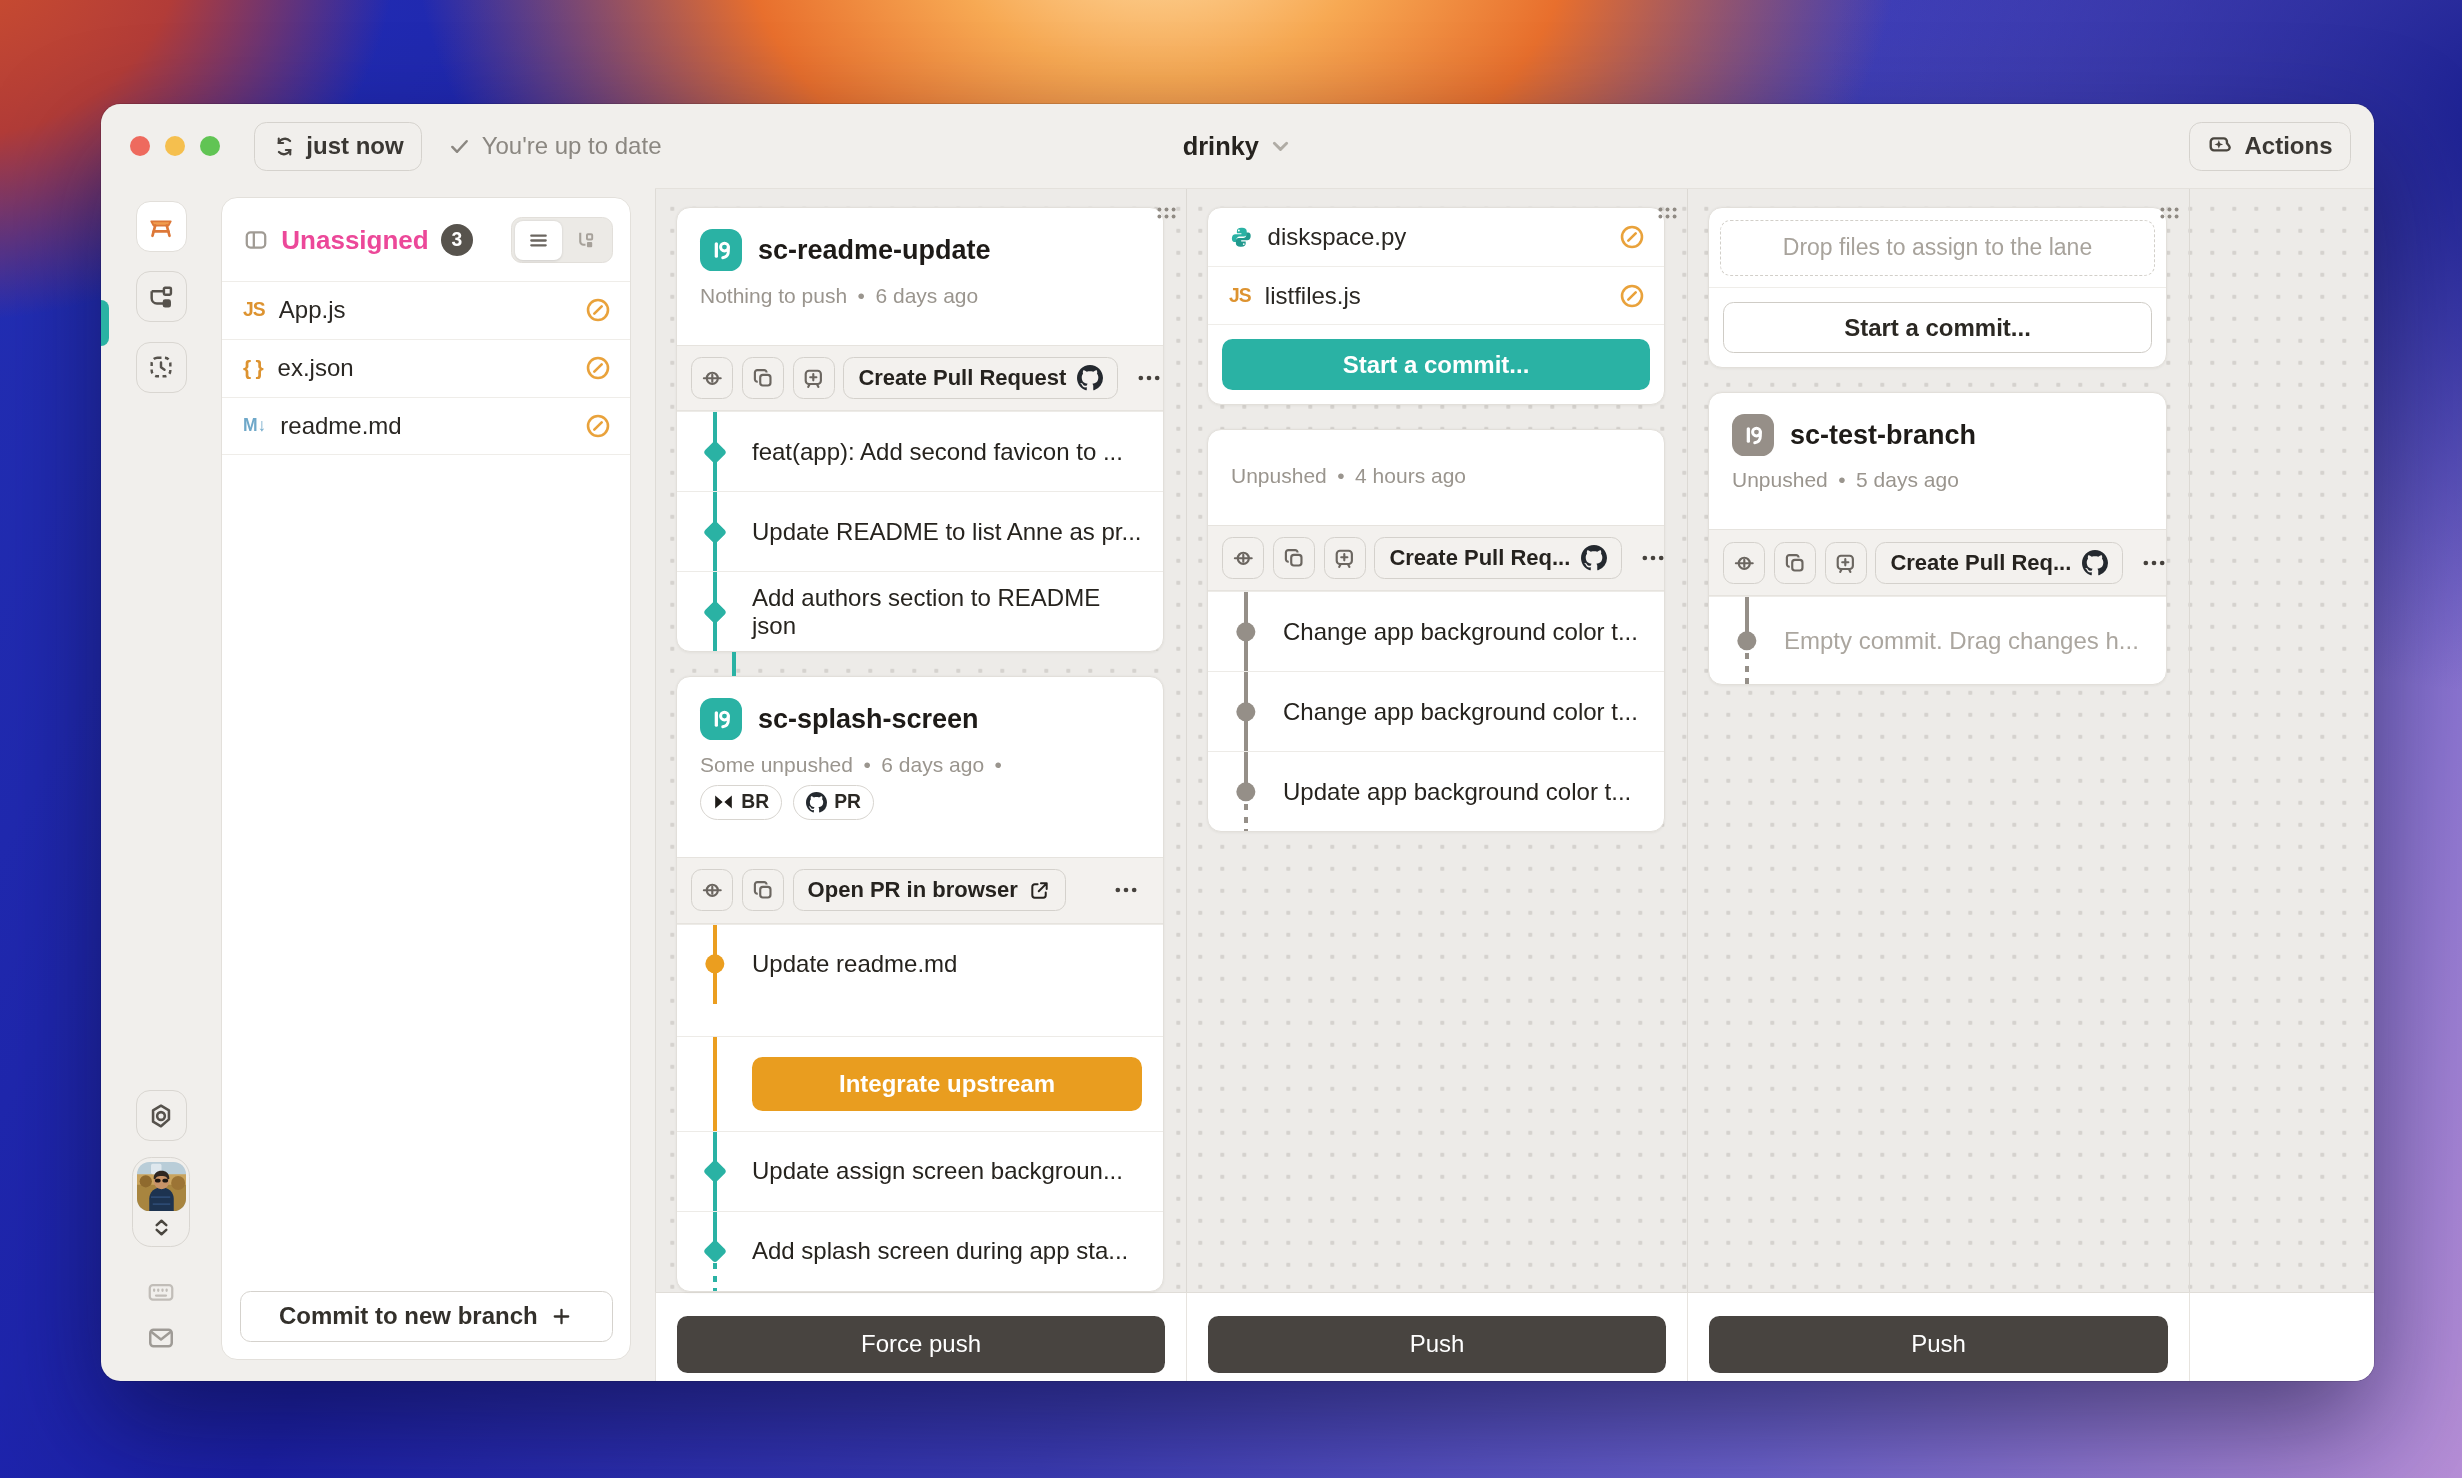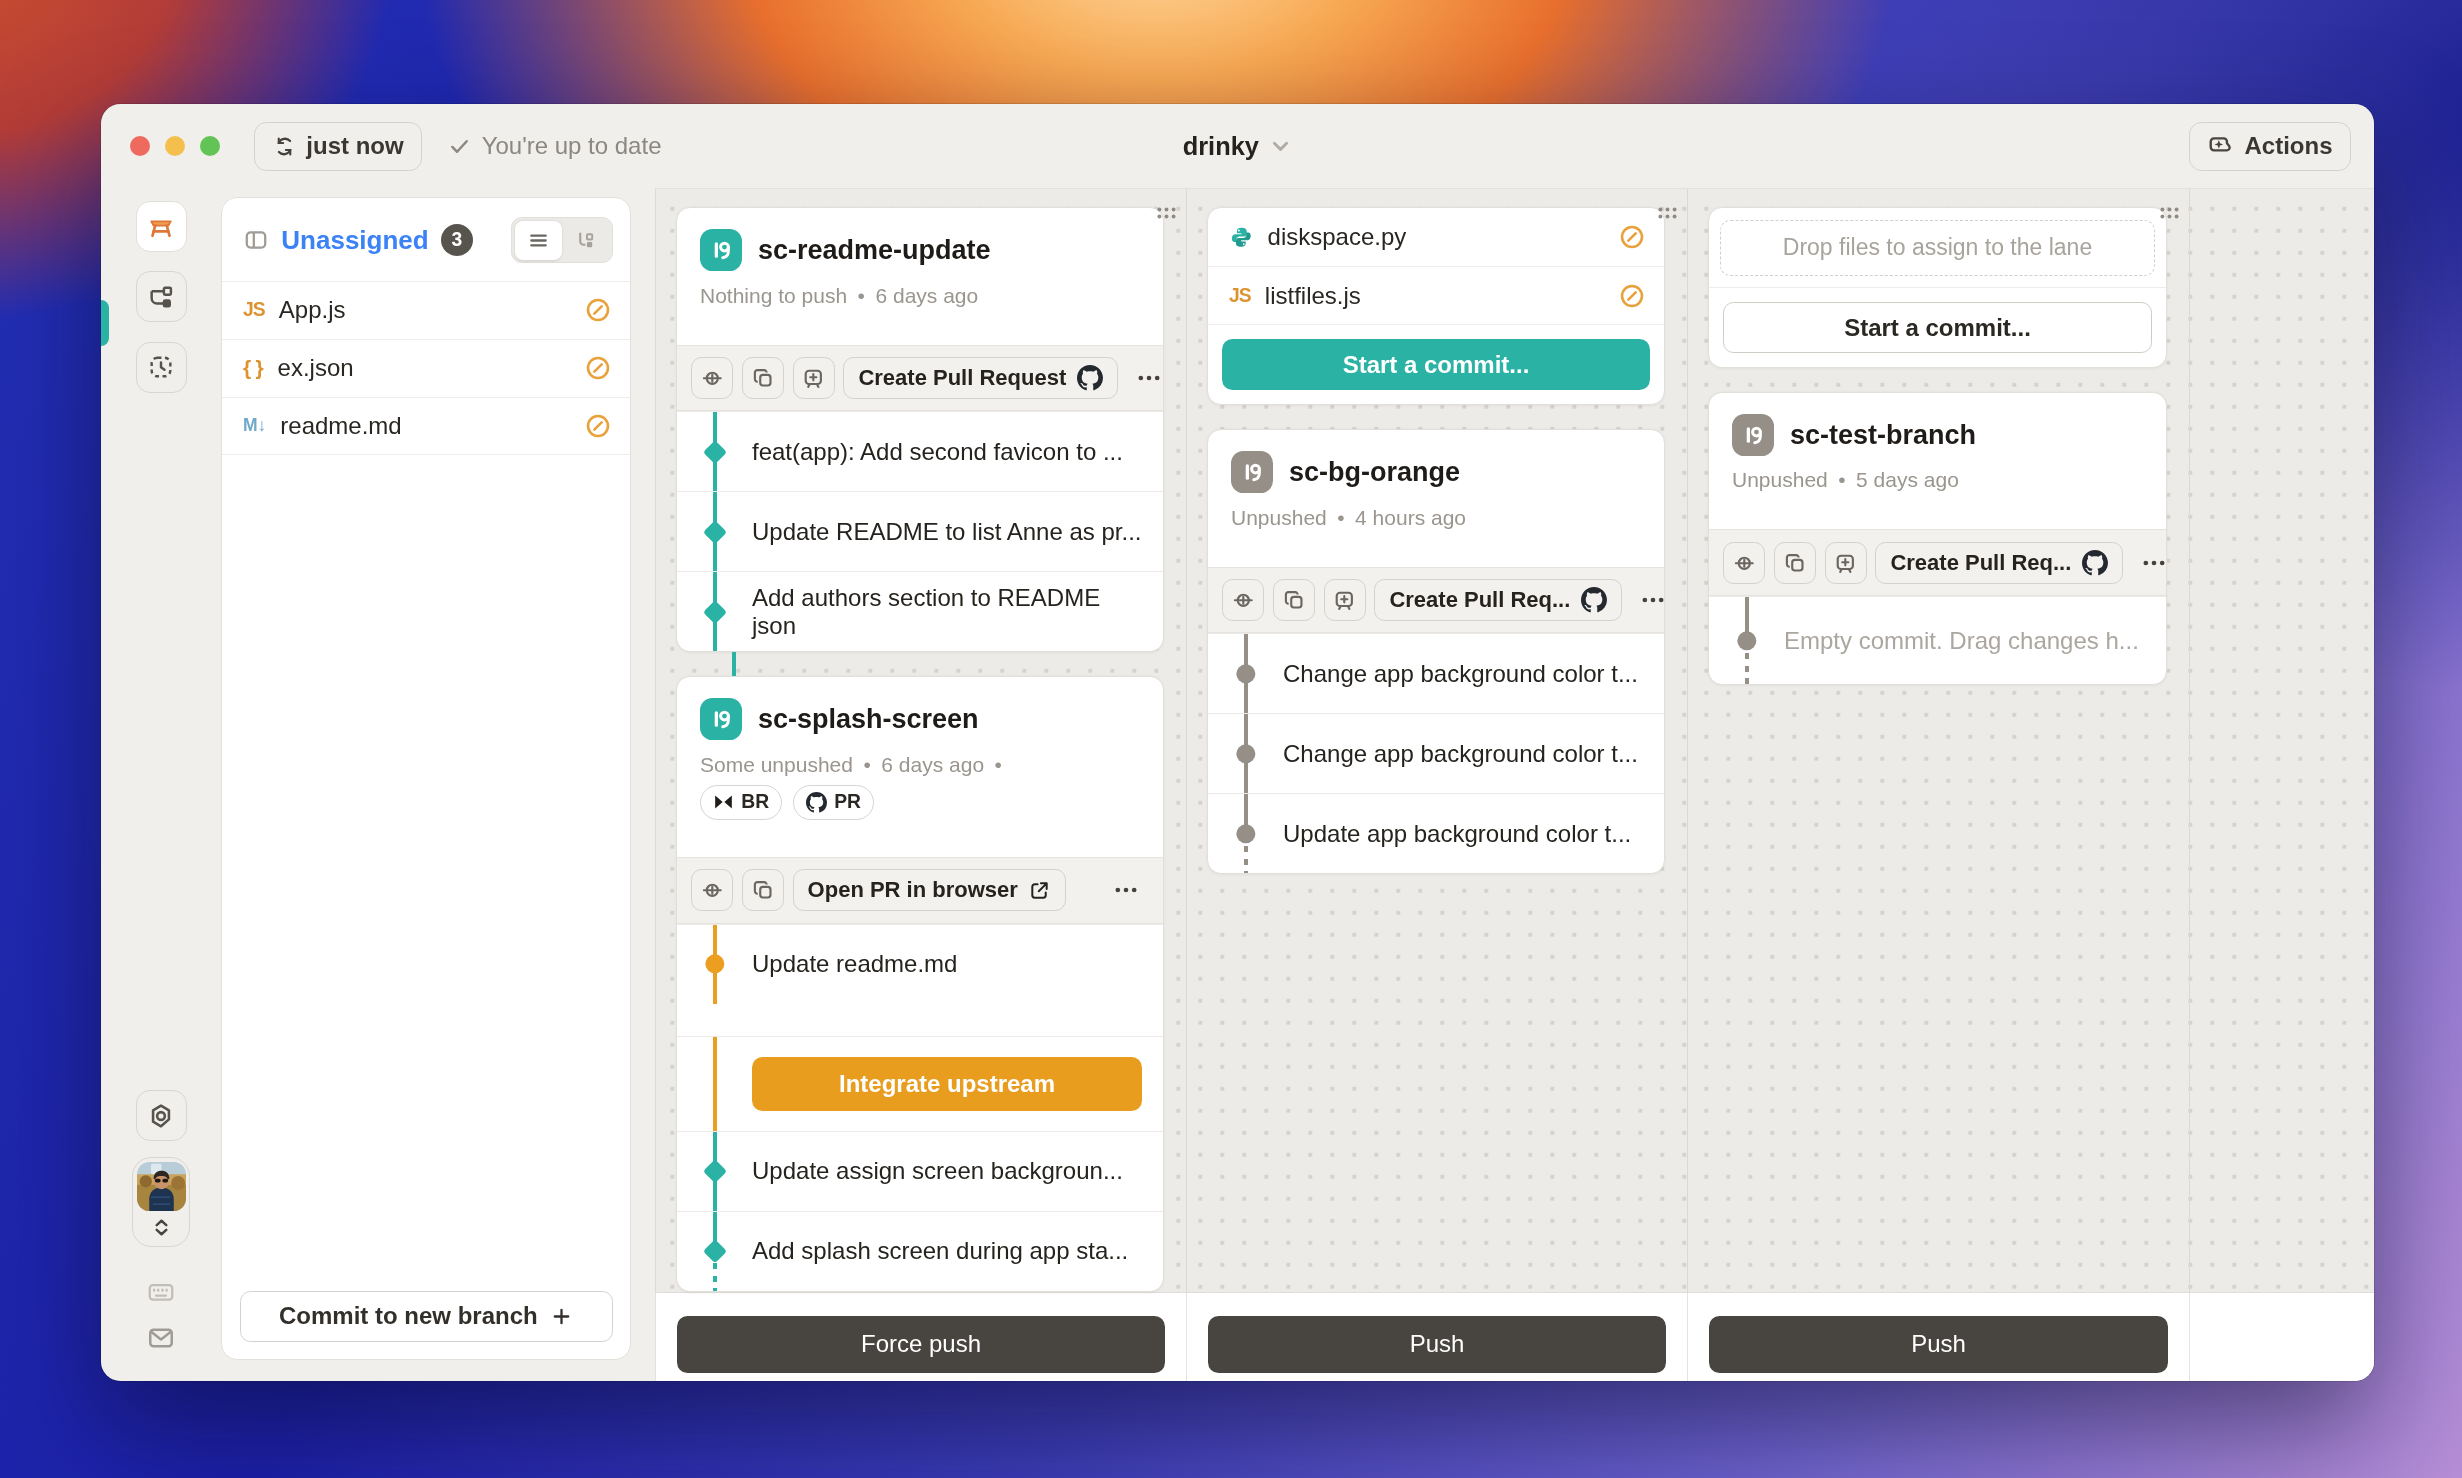--- a/index.html
+++ b/index.html
@@ -43,21 +43,21 @@
   .rail-bottom { margin-top:auto; display:flex; flex-direction:column; align-items:center; }
   .avatar-pill { border:1.3px solid #d9d6d1; border-radius:19.3px; padding:3.5px 3.5px 7px; margin-top:16px;
     display:flex; flex-direction:column; align-items:center; cursor:pointer; }
   .avatar { width:49px; height:49px; border-radius:12.3px; overflow:hidden; }
   .ghost-icon { margin-top:30px; opacity:.55; cursor:pointer; }
   .ghost-icon + .ghost-icon { margin-top:16px; opacity:.8; }
   
   .panel { width:410px; margin:8.8px 0 21px; background:#fff; border:0.9px solid #e3e0db; border-radius:16px;
     display:flex; flex-direction:column; }
   .panel-head { display:flex; align-items:center; gap:12.3px; padding:19.3px 17.5px 17.5px 21px; }
-  .panel-title { font-size:26px; font-weight:700; color:#3b82f6; }
+  .panel-title { font-size:26px; font-weight:700; color:#ec4899; }
   .count-badge { width:32px; height:32px; border-radius:50%; background:#57534d; color:#fff; font-size:19.3px;
     font-weight:700; display:flex; align-items:center; justify-content:center; }
   .view-toggle { margin-left:auto; background:#eceae6; border:0.9px solid #e2dfda; border-radius:10.5px;
     padding:2.6px; display:flex; }
   .seg { width:47px; height:39px; border-radius:8px; display:flex; align-items:center; justify-content:center; cursor:pointer; }
   .seg.active { background:#fff; box-shadow:0 0.9px 2.6px rgba(0,0,0,.12); }
   .file-row { display:flex; align-items:center; gap:14px; height:58px; padding:0 19.3px 0 21px;
     border-top:0.9px solid #efede9; font-size:24px; font-weight:500; color:#2a2723; cursor:pointer; }
   .file-row .mod { margin-left:auto; }
   .panel-foot { margin-top:auto; padding:17.5px; }
@@ -616,28 +616,20 @@
             </div>
             <div class="commit-cta">
               <button class="cta-teal">Start a commit...</button>
             </div>
           </div>
 
           <div class="spacer27"></div>
 
           <div class="card">
             <div class="card-head">
-              <div class="head-row">
-                <div class="branch-badge gray">
-                  <svg width="26" height="26" viewBox="0 0 30 30">
-                      <use href="#i-gb-branch"></use>
-                    </svg>
-                </div>
-                <span class="card-title">sc-bg-orange</span>
-              </div>
               <div class="card-sub">
                 <span>Unpushed</span>
                 <span>•</span>
                 <span>4 hours ago</span>
               </div>
             </div>
             <div class="toolbar">
               <div class="icon-btn">
                 <svg width="24.6" height="24.6" viewBox="0 0 28 28">
                     <use href="#i-target"></use>

